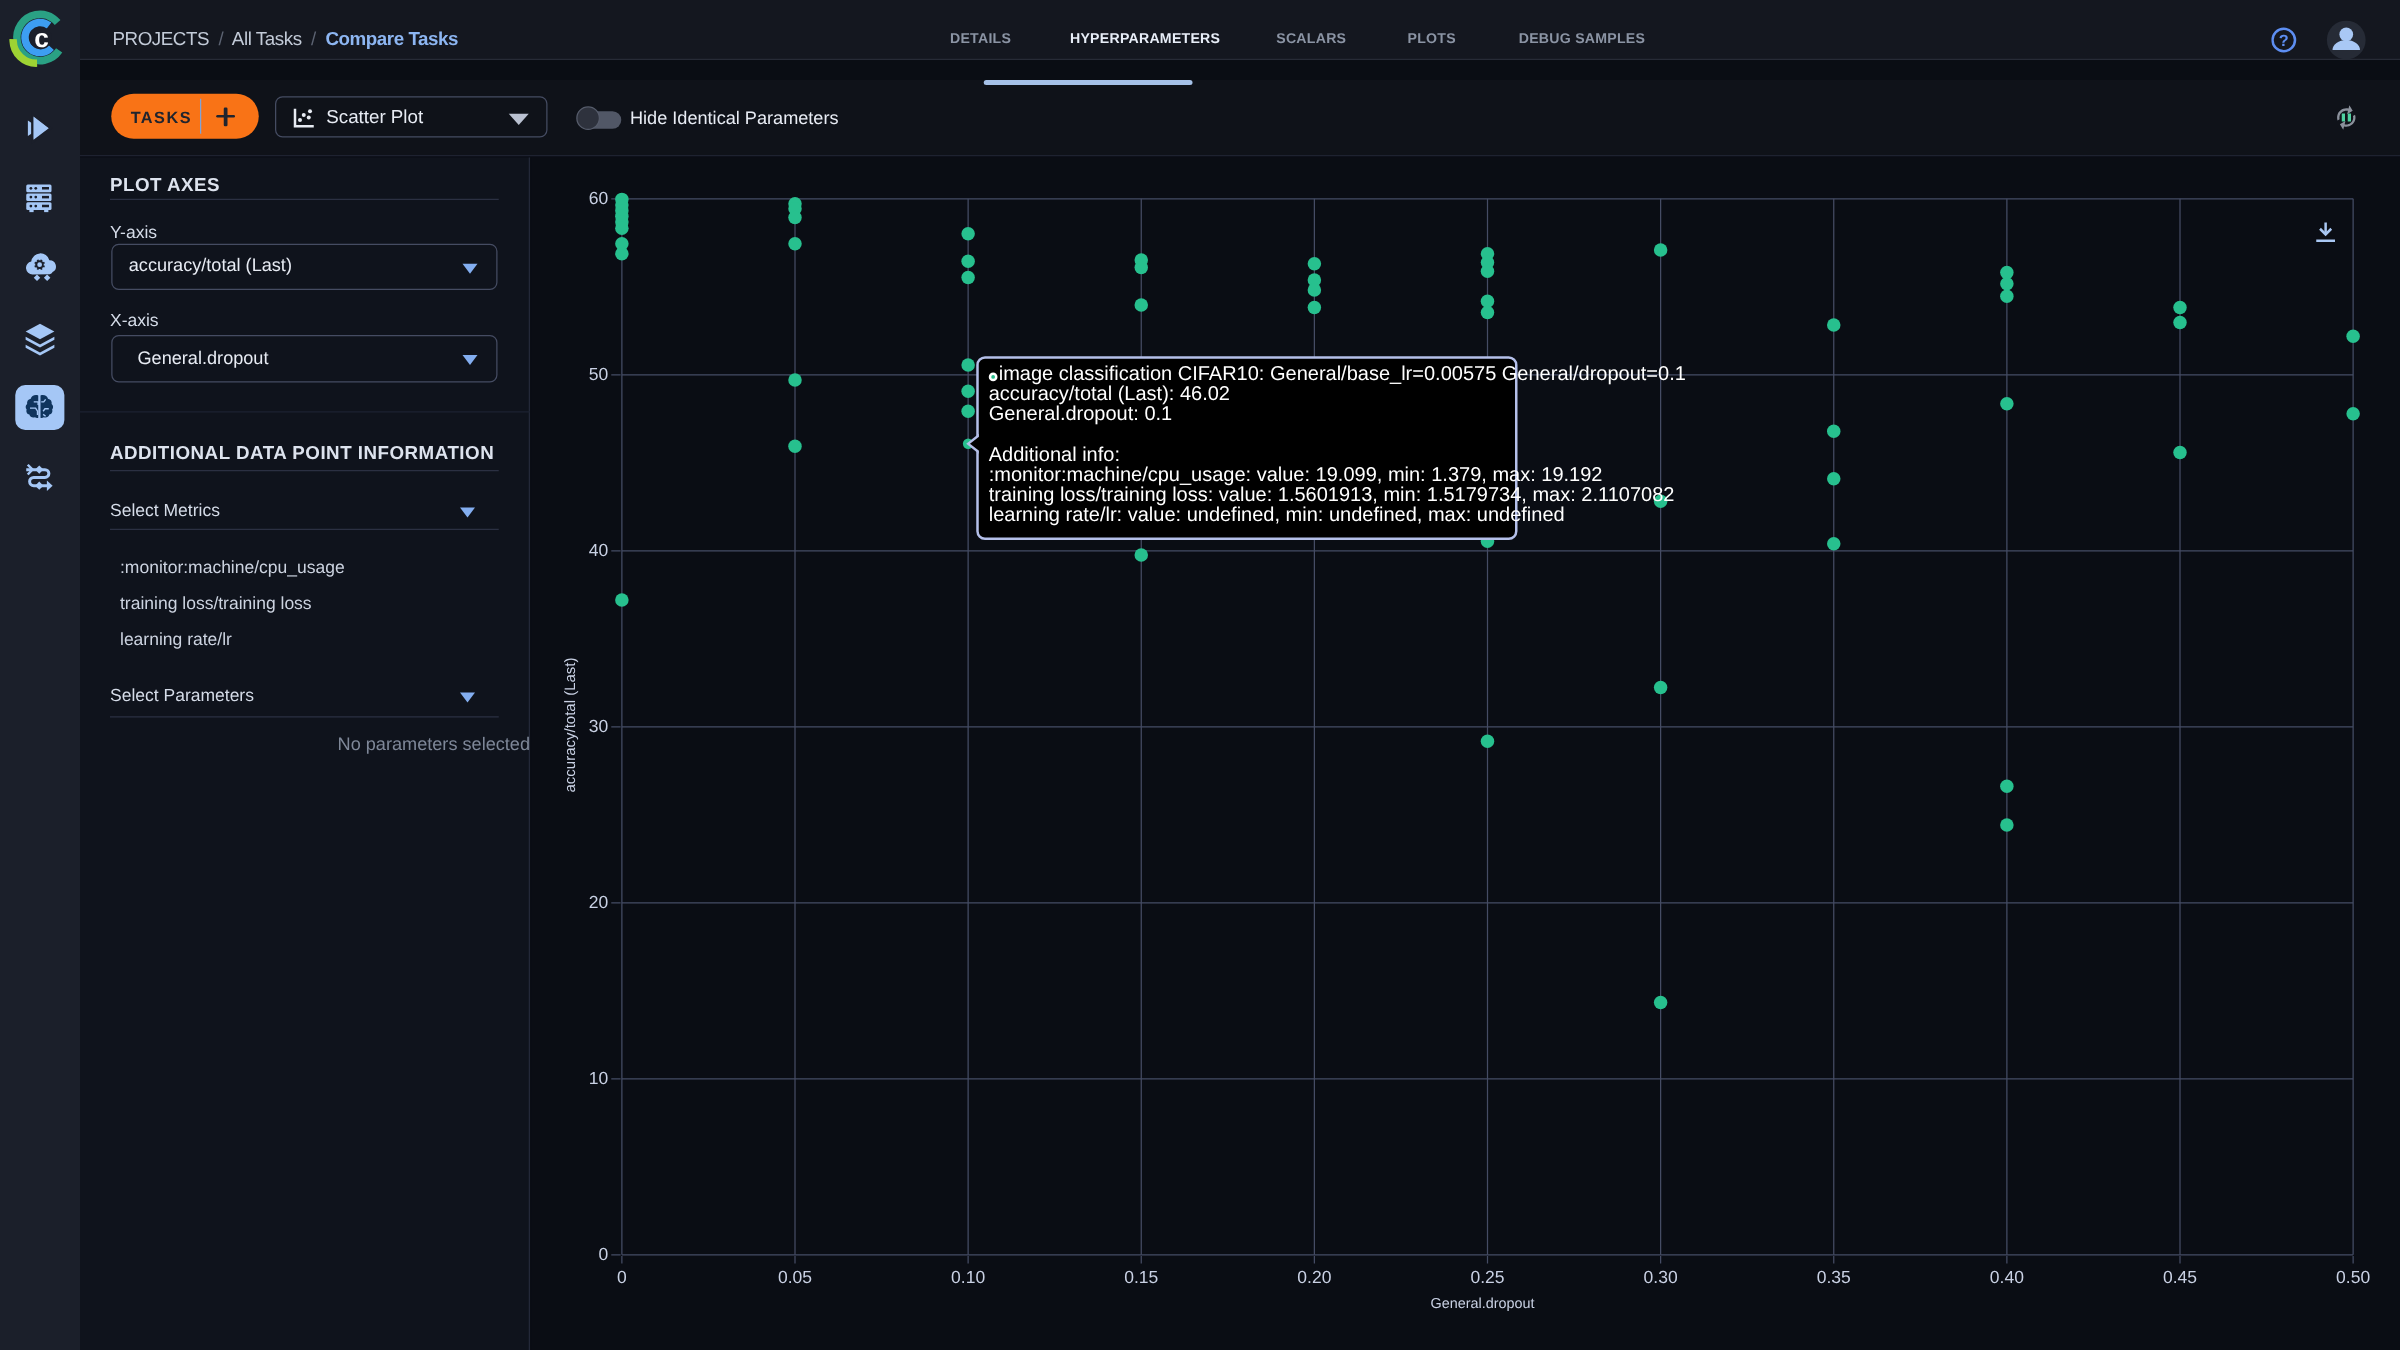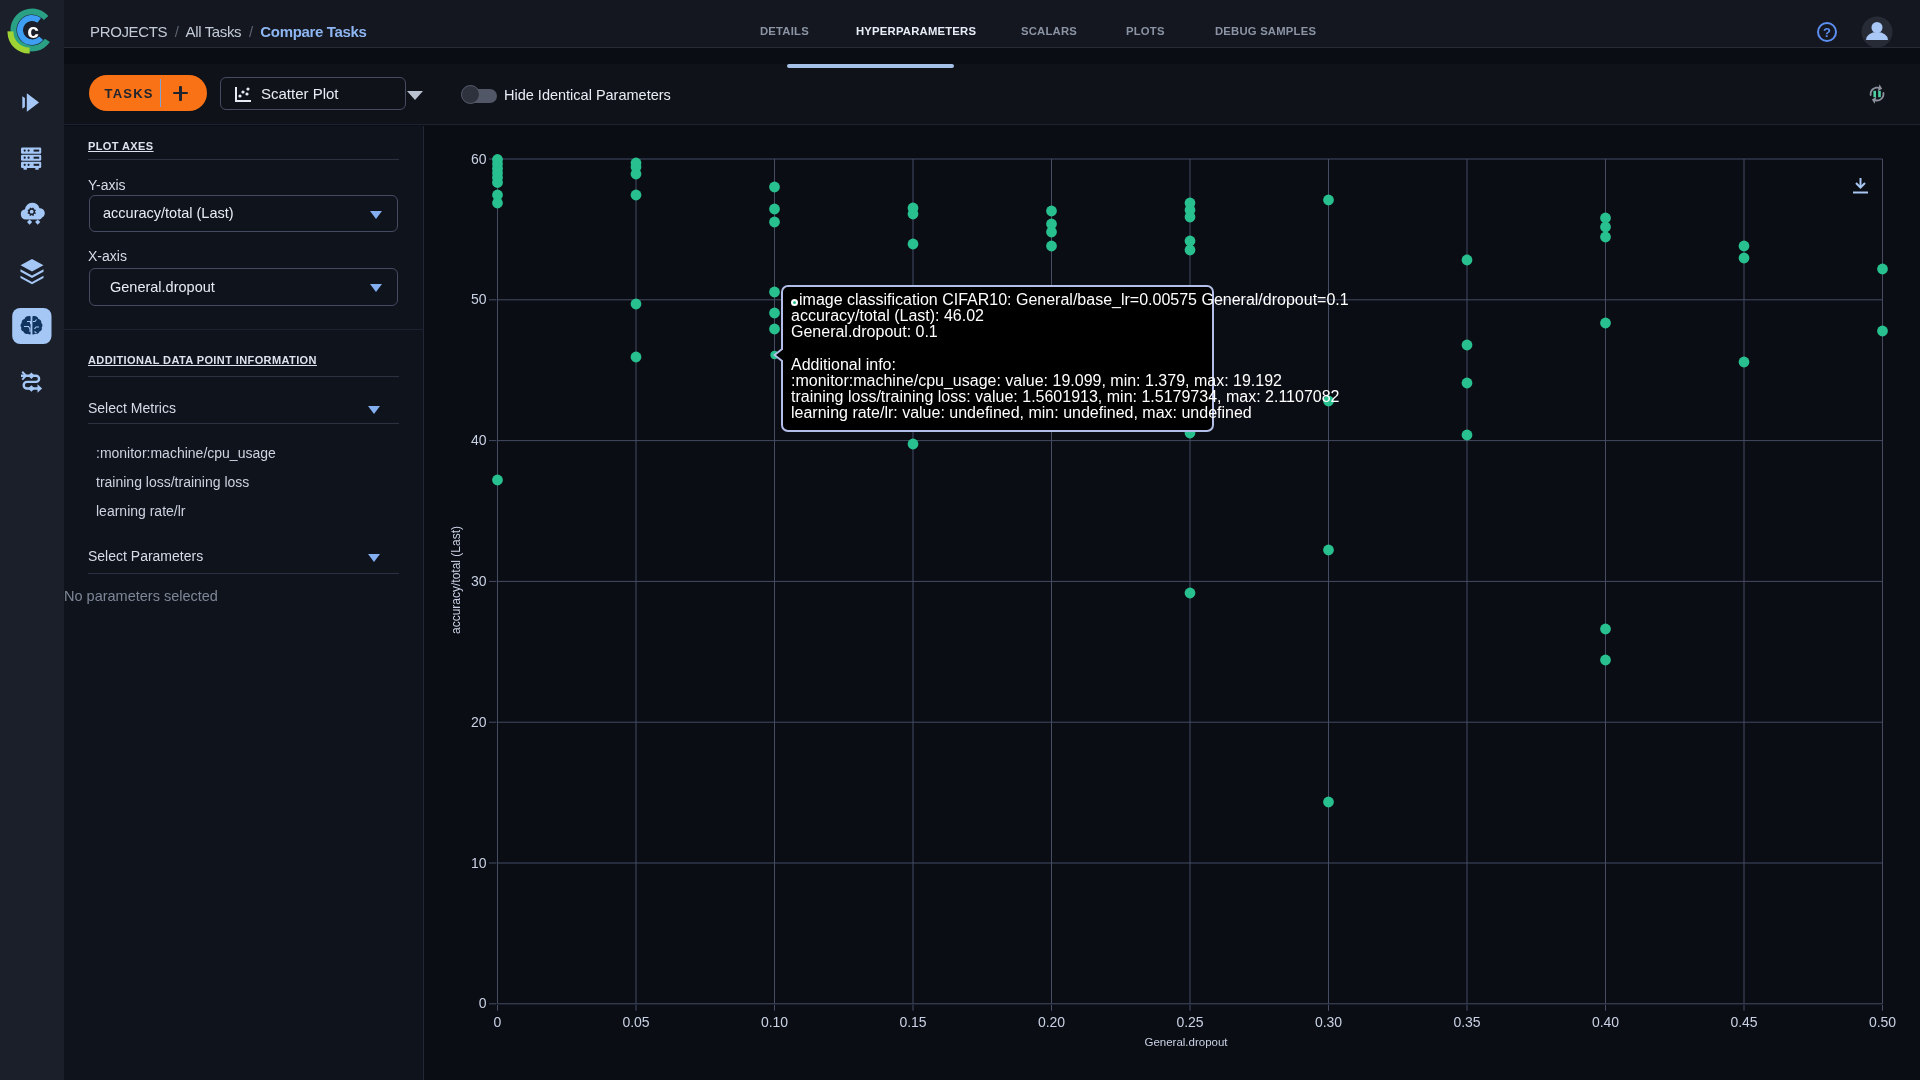--- a/index.html
+++ b/index.html
@@ -11,21 +11,21 @@
 #toolbar { position:absolute; left:64px; top:64px; width:1856px; height:61px; background:#0f1219;
   border-bottom:1px solid #1e2230; }
 #panel { position:absolute; left:64px; top:126px; width:360px; height:954px; background:#0f131c;
   border-right:1px solid #232838; }
 #chart { position:absolute; left:425px; top:126px; width:1792px; height:954px; background:#0a0d14; }
 .crumb { position:absolute; top:23px; font-size:15px; letter-spacing:-.35px; color:#c3cbd8; white-space:nowrap; }
 .tab { position:absolute; top:25px; font-size:11.3px; font-weight:bold; letter-spacing:.2px; color:#8b94a4;padding-left:44px; }
 .seldd { position:absolute; border:1px solid #454c62; border-radius:6px; color:#e8ecf4; font-size:14.5px; }
 .carat { position:absolute; width:0; height:0; border-left:6.5px solid transparent; border-right:6.5px solid transparent;
   border-top:8px solid #83aef0; }
-.phead { position:absolute; left:24px; font-size:11px; font-weight:bold; letter-spacing:.4px; color:#dde3ee;text-decoration:underline; }
+.phead { position:absolute; left:24px; font-size:15px; font-weight:bold; letter-spacing:.4px; color:#dde3ee; }
 .hr { position:absolute; left:24px; width:311px; height:1px; background:#2b3042; }
 .lbl { position:absolute; left:24px; font-size:14px; color:#d5dce8; }
 </style></head>
 <body>
 <div id="sidebar">
     <svg width="64" height="420" viewBox="0 0 64 420" style="position:absolute;top:0;left:0">
 <g fill="none">
         <circle cx="32" cy="30" r="18.5" stroke="#2aa184" stroke-width="6" stroke-dasharray="91.7 24.5" transform="rotate(34 32 30)"></circle>
         <circle cx="32" cy="30" r="12" stroke="#3d9ef2" stroke-width="6" stroke-dasharray="55.1 20.3" transform="rotate(42 32 30)"></circle>
         <circle cx="29" cy="32" r="18.5" stroke="#9ed333" stroke-width="6" stroke-dasharray="30.3 100" transform="rotate(88 29 32)"></circle>
@@ -122,21 +122,21 @@
   </svg>
 </div>
 
 <div id="toolbar">
   <div class="abs" style="left:25px;top:11px;width:118px;height:36px;background:#f97316;border-radius:18px;">
     <span class="abs" style="left:15.5px;top:11px;font-size:13px;font-weight:bold;letter-spacing:1.2px;color:#20242e;">TASKS</span>
     <div class="abs" style="left:71px;top:4px;width:1px;height:28px;background:#7fa3d8;"></div>
     <div class="abs" style="left:84px;top:16.8px;width:15px;height:2.6px;background:#20242e;border-radius:1px;"></div>
       <div class="abs" style="left:90.2px;top:10.6px;width:2.6px;height:15px;background:#20242e;border-radius:1px;"></div>
   </div>
-  <div class="seldd" style="left:156px;top:13px;width:186px;height:33px;font-size:15px;">
+  <div class="seldd" style="left:156px;top:13px;width:218px;height:33px;font-size:15px;">
     <svg class="abs" style="left:12px;top:7px" width="20" height="20" viewBox="0 0 20 20">
       <path d="M3 2 v 14 h 15" stroke="#e7ebf3" stroke-width="2" fill="none"></path>
       <circle cx="7" cy="11" r="1.6" fill="#e7ebf3"></circle>
         <circle cx="10" cy="7" r="1.6" fill="#e7ebf3"></circle>
       <circle cx="14" cy="9" r="1.6" fill="#e7ebf3"></circle>
         <circle cx="15" cy="4" r="1.6" fill="#e7ebf3"></circle>
     </svg>
     <span class="abs" style="left:40px;top:7px;">Scatter Plot</span>
     <div class="carat" style="left:186px;top:13px;border-left-width:8px;border-right-width:8px;border-top-width:9px;border-top-color:#bac1d1;"></div>
   </div>
@@ -172,21 +172,21 @@
   <div class="hr" style="top:250px;"></div>
   <div class="lbl" style="top:274px;">Select Metrics</div>
   <div class="carat" style="left:304px;top:280px;"></div>
   <div class="hr" style="top:297px;"></div>
   <div class="lbl" style="left:32px;top:319px;color:#ccd3e0;">:monitor:machine/cpu_usage</div>
   <div class="lbl" style="left:32px;top:348px;color:#ccd3e0;">training loss/training loss</div>
   <div class="lbl" style="left:32px;top:377px;color:#ccd3e0;">learning rate/lr</div>
   <div class="lbl" style="top:422px;">Select Parameters</div>
   <div class="carat" style="left:304px;top:428px;"></div>
   <div class="hr" style="top:447px;"></div>
-  <div class="abs" style="left:0;top:462px;width:360px;text-align:left;font-size:14.5px;color:#7e8798;">No parameters selected</div>
+  <div class="abs" style="left:0;top:462px;width:360px;text-align:right;font-size:14.5px;color:#7e8798;">No parameters selected</div>
 </div>
 
 <div id="chart">
 <svg width="1495" height="954" viewBox="0 0 1495 954" style="position:absolute;top:0;left:0">
 <line x1="72.5" y1="33.0" x2="1457.5" y2="33.0" stroke="#454c64" stroke-width="1"></line>
 <line x1="64.0" y1="33.0" x2="71.5" y2="33.0" stroke="#454c64" stroke-width="1"></line>
 <text x="61.5" y="37.5" fill="#c9d1e4" font-size="14" text-anchor="end">60</text>
 <line x1="72.5" y1="173.8" x2="1457.5" y2="173.8" stroke="#454c64" stroke-width="1"></line>
 <line x1="64.0" y1="173.8" x2="71.5" y2="173.8" stroke="#454c64" stroke-width="1"></line>
 <text x="61.5" y="178.3" fill="#c9d1e4" font-size="14" text-anchor="end">50</text>

